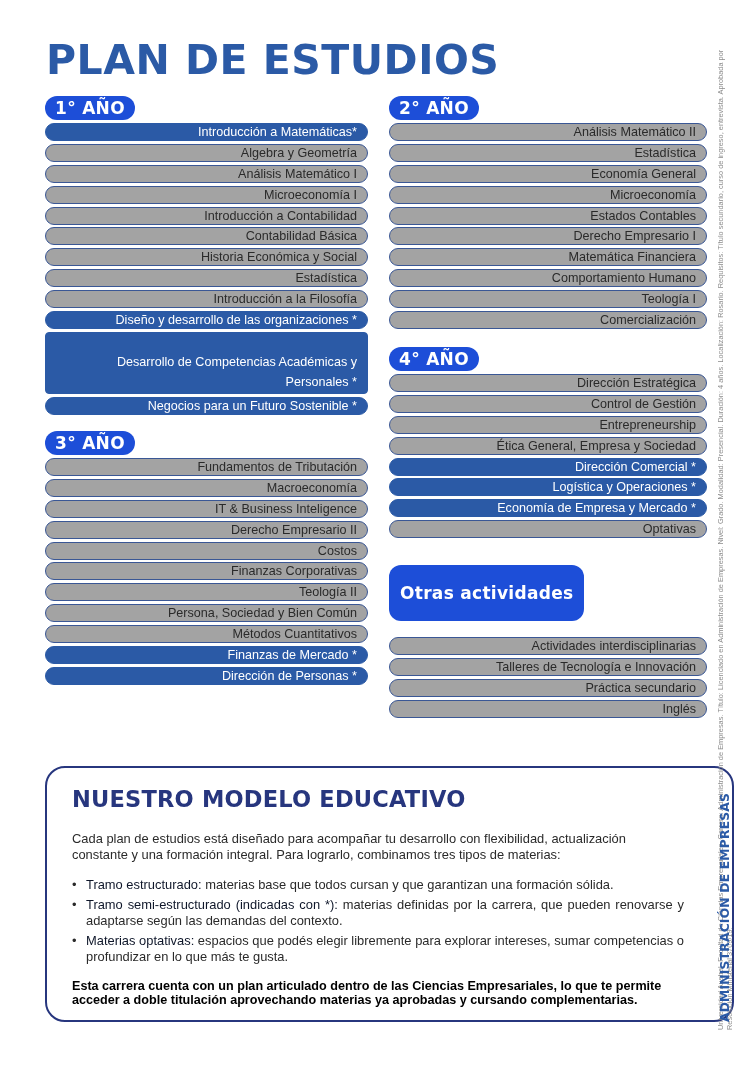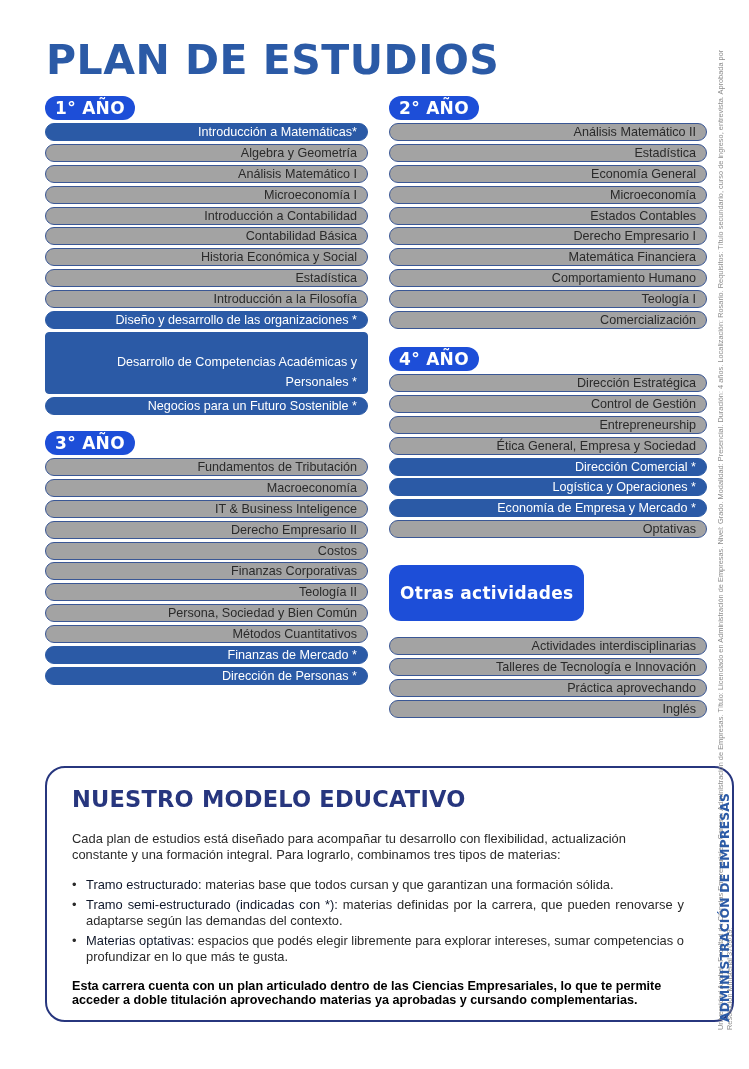--- a/index.html
+++ b/index.html
@@ -139,21 +139,21 @@
       <li class="subject filled">Economía de Empresa y Mercado *</li>
       <li class="subject">Optativas</li>
     </ul>
 </section>
 
 <section class="col col-right" style="top:565px;">
   <div class="year-badge badge-wide" style="margin-bottom:16px;">Otras actividades</div>
   <ul class="subject-list">
       <li class="subject">Actividades interdisciplinarias</li>
       <li class="subject">Talleres de Tecnología e Innovación</li>
-      <li class="subject">Práctica aprovechando</li>
+      <li class="subject">Práctica secundario</li>
       <li class="subject">Inglés</li>
     </ul>
 </section>
 
 <div class="box">
   <h2 class="box-title">NUESTRO MODELO EDUCATIVO</h2>
   <p class="box-intro">Cada plan de estudios está diseñado para acompañar tu desarrollo con flexibilidad, actualización constante y una formación integral. Para lograrlo, combinamos tres tipos de materias:</p>
   <ul class="box-bullets">
     <li>
       <span class="dot">•</span>

